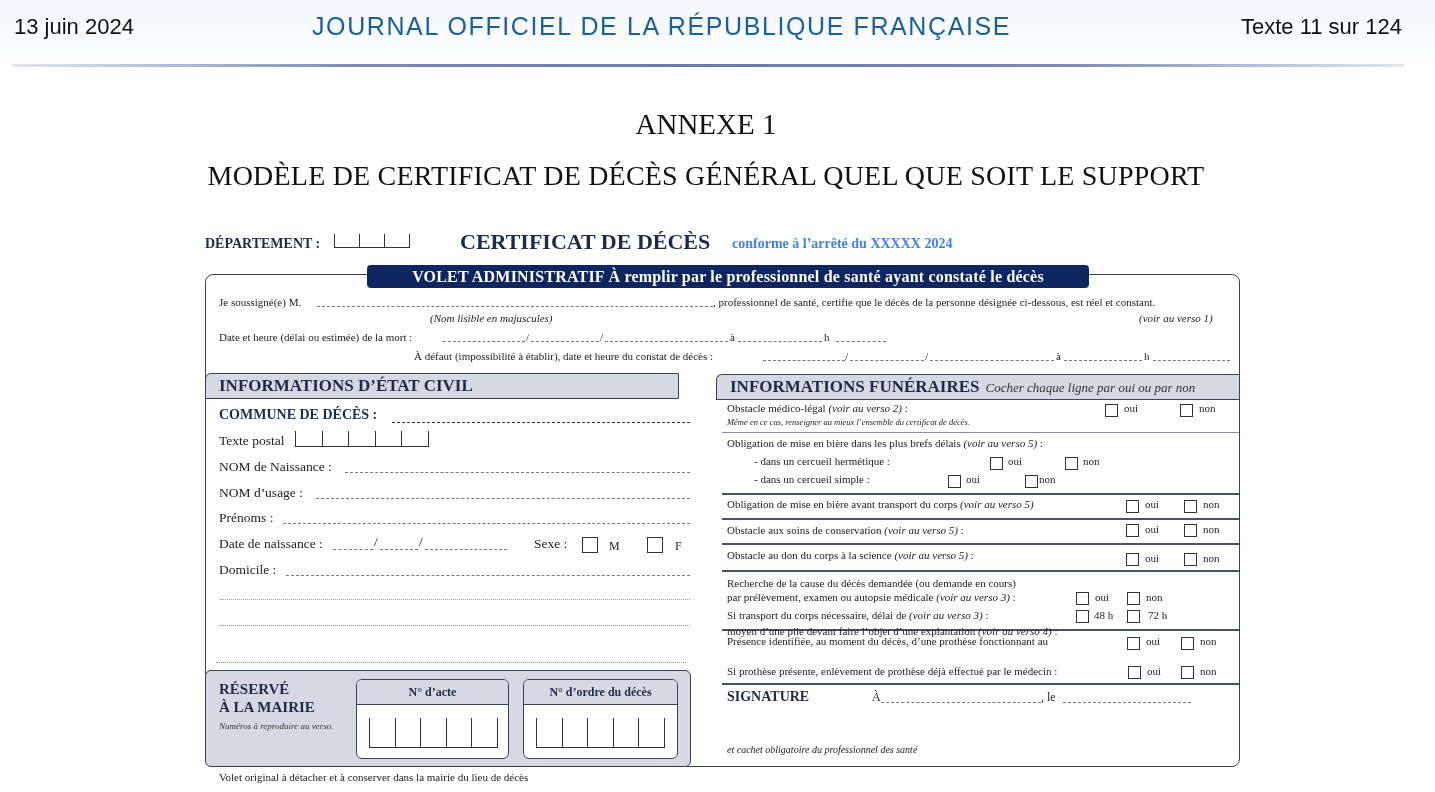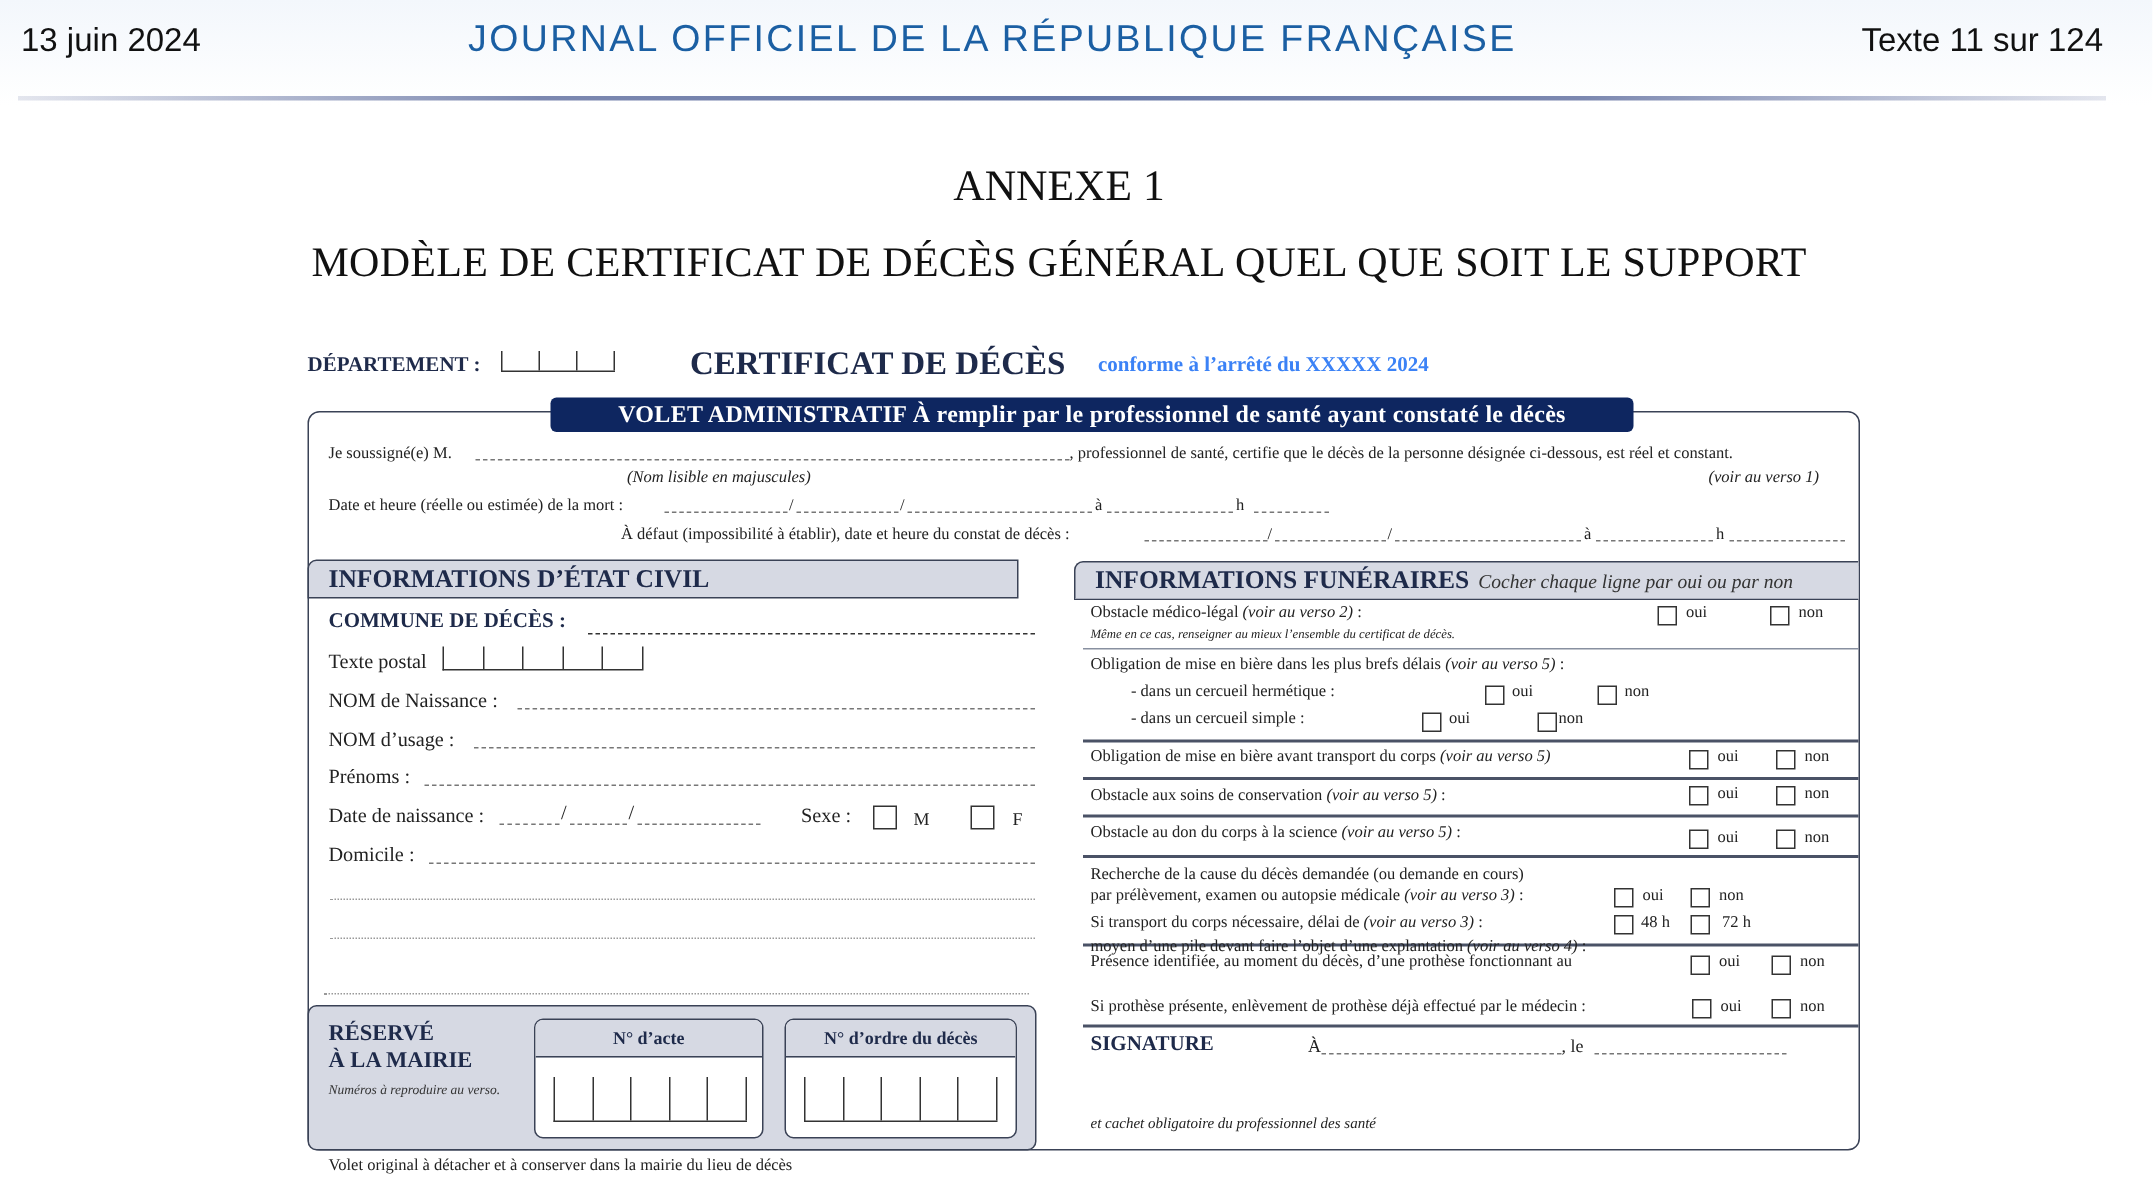--- a/index.html
+++ b/index.html
@@ -83,24 +83,24 @@
 </div>
 <div class="abs cert-title">CERTIFICAT DE DÉCÈS</div>
 <div class="abs cert-conform">conforme à l’arrêté du XXXXX 2024</div>
 
 <div class="abs frame"></div>
 <div class="abs volet-banner">VOLET ADMINISTRATIF À remplir par le professionnel de santé ayant constaté le décès</div>
 
 <div class="t" style="left:219px; top:296px;">Je soussigné(e)  M.</div>
 <div class="dots" style="left:317px; top:306px; width:396px;"></div>
 <div class="t" style="left:713px; top:296px;">, professionnel de santé, certifie que le décès de la personne désignée ci-dessous, est réel et constant.</div>
-<div class="t it" style="left:418px; top:312px;">(Nom lisible  en majuscules)</div>
+<div class="t it" style="left:430px; top:312px;">(Nom lisible  en majuscules)</div>
 <div class="t it" style="left:1139px; top:312px;">(voir au verso 1)</div>
 
-<div class="t" style="left:219px; top:331px;">Date et heure (réelle ou estimée) de la mort :</div>
+<div class="t" style="left:219px; top:331px;">Date et heure (délai ou estimée) de la mort :</div>
 <div class="dots" style="left:443px; top:341px; width:82px;"></div>
 <div class="t" style="left:526px; top:331px;">/</div>
 <div class="dots" style="left:531px; top:341px; width:68px;"></div>
 <div class="t" style="left:600px; top:331px;">/</div>
 <div class="dots" style="left:605px; top:341px; width:123px;"></div>
 <div class="t" style="left:730px; top:331px;">à</div>
 <div class="dots" style="left:738px; top:341px; width:84px;"></div>
 <div class="t" style="left:824px; top:331px;">h</div>
 <div class="dots" style="left:836px; top:341px; width:50px;"></div>
 

